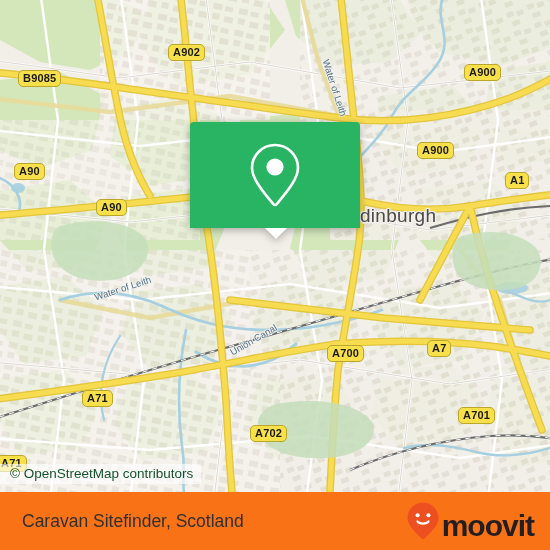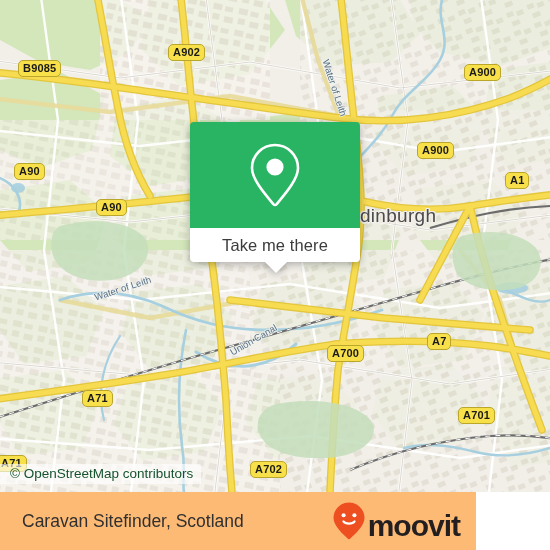--- a/index.html
+++ b/index.html
@@ -90,22 +90,22 @@
     padding:2px 8px 3px 10px;
     background:rgba(255,255,255,.62);
     color:#14532d;
     font-size:13.5px;
     white-space:nowrap;
     border-radius:0 2px 0 0;
   }
 
   
   .footer{
-    position:absolute;left:0;top:492px;width:476px;height:58px;
-    background:#fdba74;
+    position:absolute;left:0;top:492px;width:550px;height:58px;
+    background:#f97316;
     overflow:hidden;
   }
   .footer-title{
     position:absolute;left:22px;top:50%;transform:translateY(-50%);
     color:#303030;font-size:17.5px;white-space:nowrap;
   }
   .brand{
     position:absolute;right:16px;top:50%;transform:translateY(-50%);
     display:flex;align-items:flex-end;gap:2px;
   }
@@ -259,48 +259,45 @@
       </g>
 
       <g fill="#c4debb" opacity=".85">
         <path d="M462,236 C490,228 520,232 536,248 C546,262 540,282 518,288 C494,294 466,288 456,272 C450,258 452,242 462,236 Z"></path>
         <path d="M60,226 C96,216 134,222 146,240 C154,256 140,276 112,280 C82,284 56,272 52,252 C50,240 52,230 60,226 Z"></path>
         <path d="M276,404 C318,396 360,404 372,422 C380,438 362,456 326,458 C288,460 262,448 258,430 C256,416 264,408 276,404 Z"></path>
       </g>
     </svg>
 
     <div class="shield" style="left:168px;top:44px;">A902</div>
-    <div class="shield" style="left:18px;top:60px;">B9085</div>
+    <div class="shield" style="left:18px;top:70px;">B9085</div>
     <div class="shield" style="left:464px;top:64px;">A900</div>
     <div class="shield" style="left:417px;top:142px;">A900</div>
     <div class="shield" style="left:14px;top:163px;">A90</div>
     <div class="shield" style="left:505px;top:172px;">A1</div>
     <div class="shield" style="left:96px;top:199px;">A90</div>
     <div class="shield" style="left:327px;top:345px;text-align:center;">A700</div>
-    <div class="shield" style="left:427px;top:333px;">A7</div>
+    <div class="shield" style="left:427px;top:340px;">A7</div>
     <div class="shield" style="left:82px;top:390px;">A71</div>
     <div class="shield" style="left:458px;top:407px;">A701</div>
-    <div class="shield" style="left:250px;top:425px;margin-top:36px;">A702</div>
+    <div class="shield" style="left:250px;top:425px;">A702</div>
     <div class="shield" style="left:-4px;top:455px;">A71</div>
 
     <div class="waterlbl" style="left:331px;top:58px;transform:rotate(72deg);transform-origin:left top;">Water of Leith</div>
     <div class="waterlbl" style="left:93px;top:292px;transform:rotate(-18deg);transform-origin:left top;">Water of Leith</div>
     <div class="waterlbl" style="left:228px;top:348px;transform:rotate(-30deg);transform-origin:left top;">Union Canal</div>
 
     <div class="place" style="left:347px;top:205px;">Edinburgh</div>
 
     <div class="popup">
       <div class="popup-img">
         <svg class="pin-icon" width="56" height="68" viewBox="0 0 56 68">
           <path d="M28 4 C15.3 4 5 14.3 5 27 C5 38 17 52 26.4 63.2 C27.2 64.2 28.8 64.2 29.6 63.2 C39 52 51 38 51 27 C51 14.3 40.7 4 28 4 Z" fill="none" stroke="#ffffff" stroke-width="2.6" stroke-linejoin="round"></path>
           <circle cx="28" cy="26" r="8.6" fill="#ffffff"></circle>
         </svg>
-      </div>
-      <div class="popup-bar">
-        <span>Take me there</span>
       </div>
       <div class="popup-tail"></div>
     </div>
 
     <div class="attrib">© OpenStreetMap contributors</div>
   </div>
 
   <div class="footer">
 
     <div class="footer-title">Caravan Sitefinder, Scotland</div>

